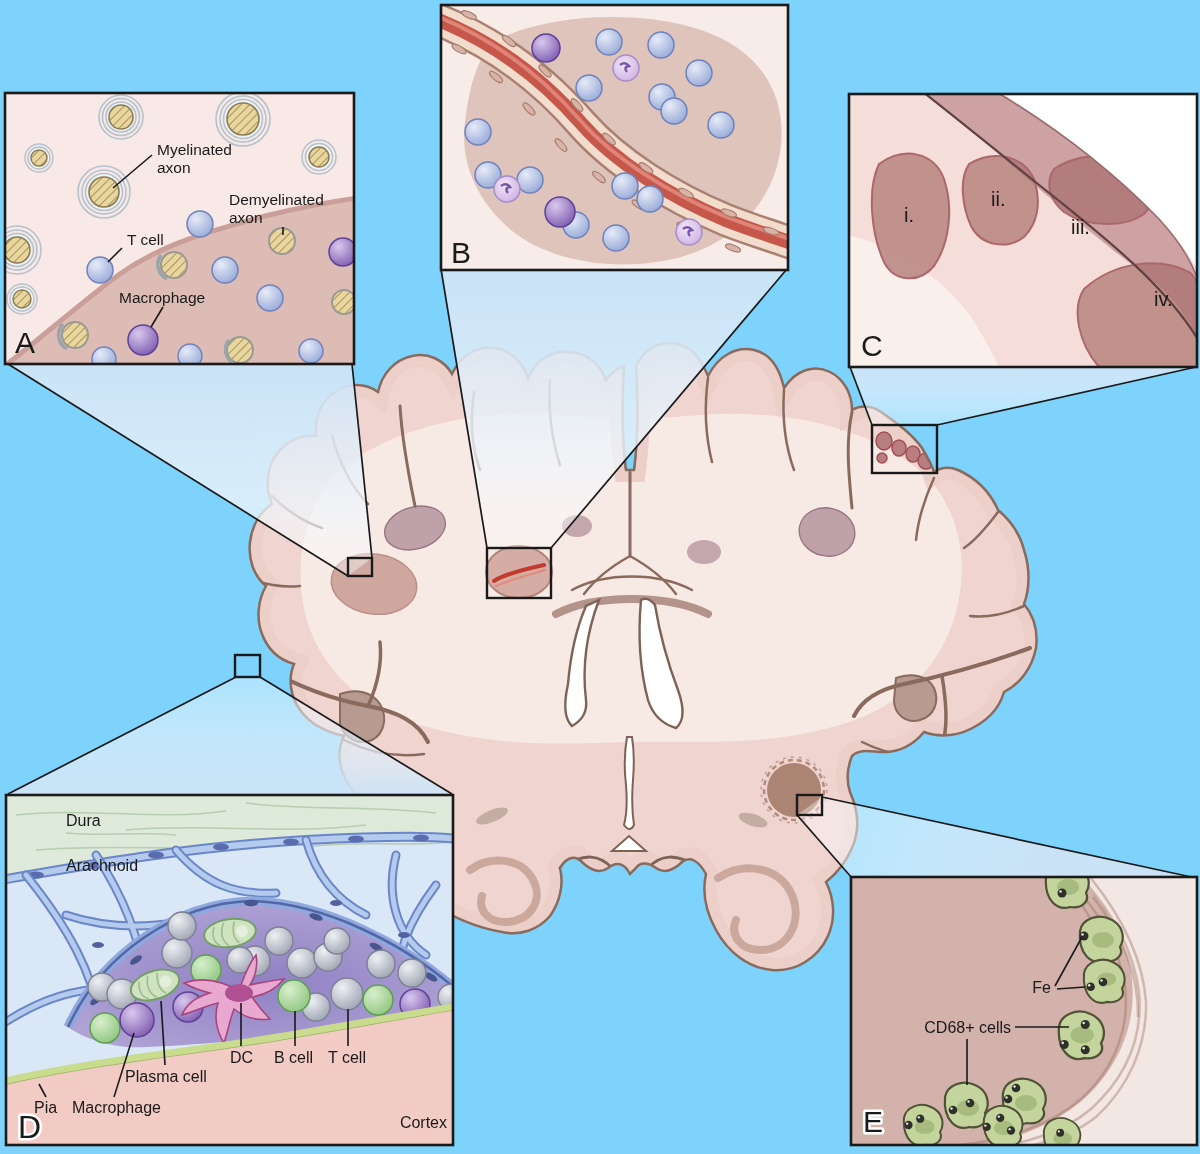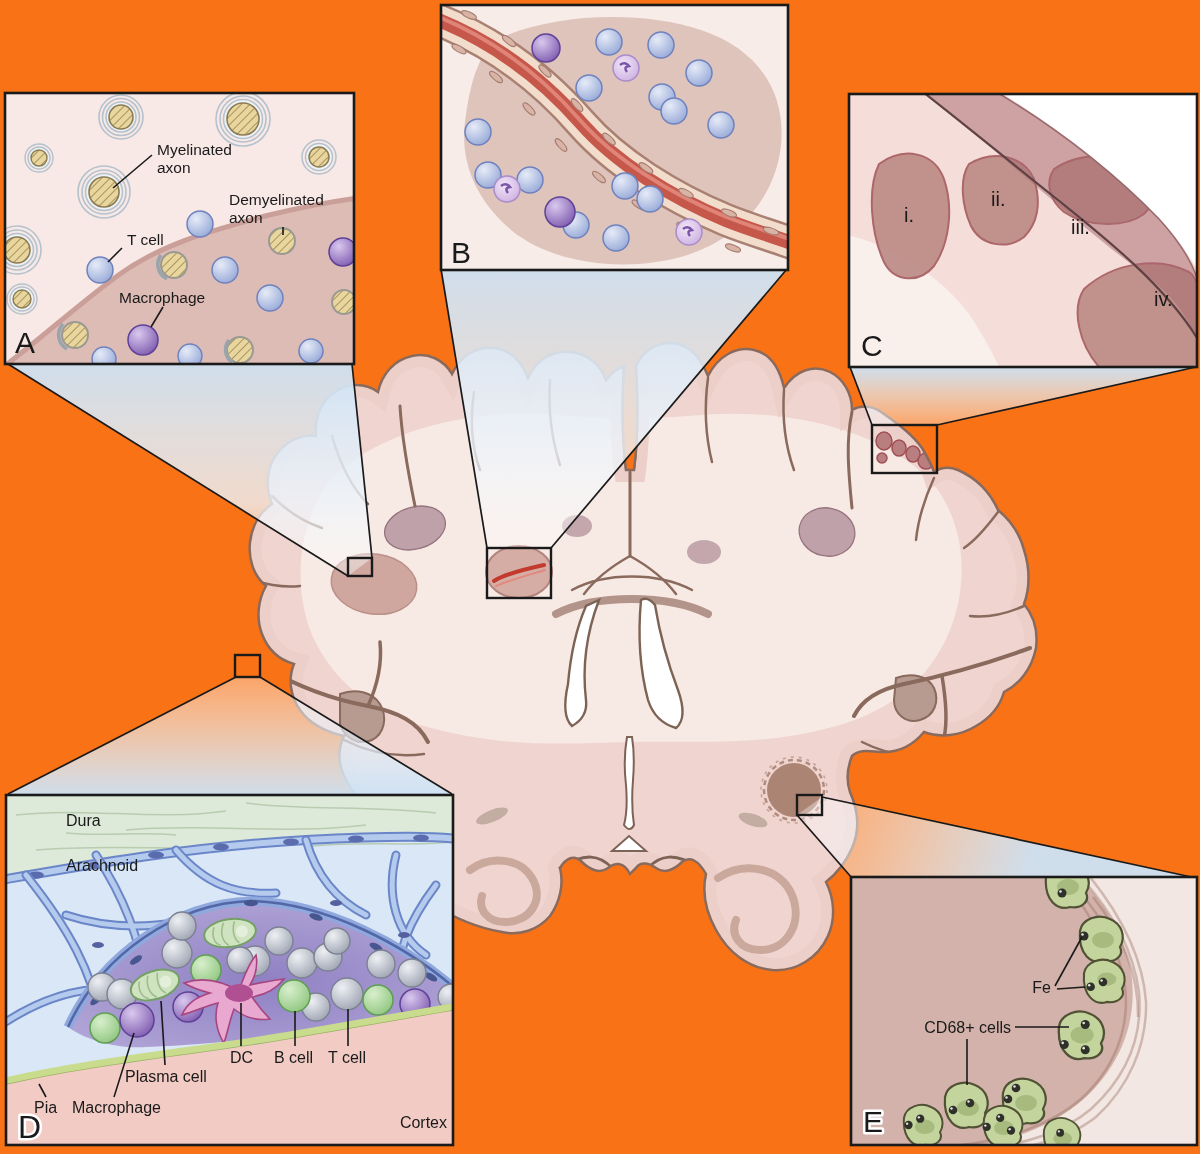--- a/index.html
+++ b/index.html
@@ -1,16 +1,16 @@
 <!DOCTYPE html>
 <html><head>
 <meta charset="utf-8">
 <style>
   html,body{margin:0;padding:0;background:#ffffff;}
-  #fig{position:relative;width:1200px;height:1154px;background:#f97316;overflow:hidden;}
+  #fig{position:relative;width:1200px;height:1154px;background:#7dd3fc;overflow:hidden;}
   svg{display:block;}
   text{font-family:"Liberation Sans", sans-serif;fill:#1a1a1a;}
   .lbl{font-size:15.5px;}
   .lbl16{font-size:16px;}
   .roman{font-size:20px;}
   .plate{font-size:30px;}
   .halo{paint-order:stroke;stroke:#ffffff;stroke-width:5px;stroke-linejoin:round;}
   .ptr{stroke:#1a1a1a;stroke-width:1.6;fill:none;}
   .panelframe{fill:none;stroke:#1a1a1a;stroke-width:2.6;}
   .insetbox{fill:none;stroke:#1a1a1a;stroke-width:2.4;}

